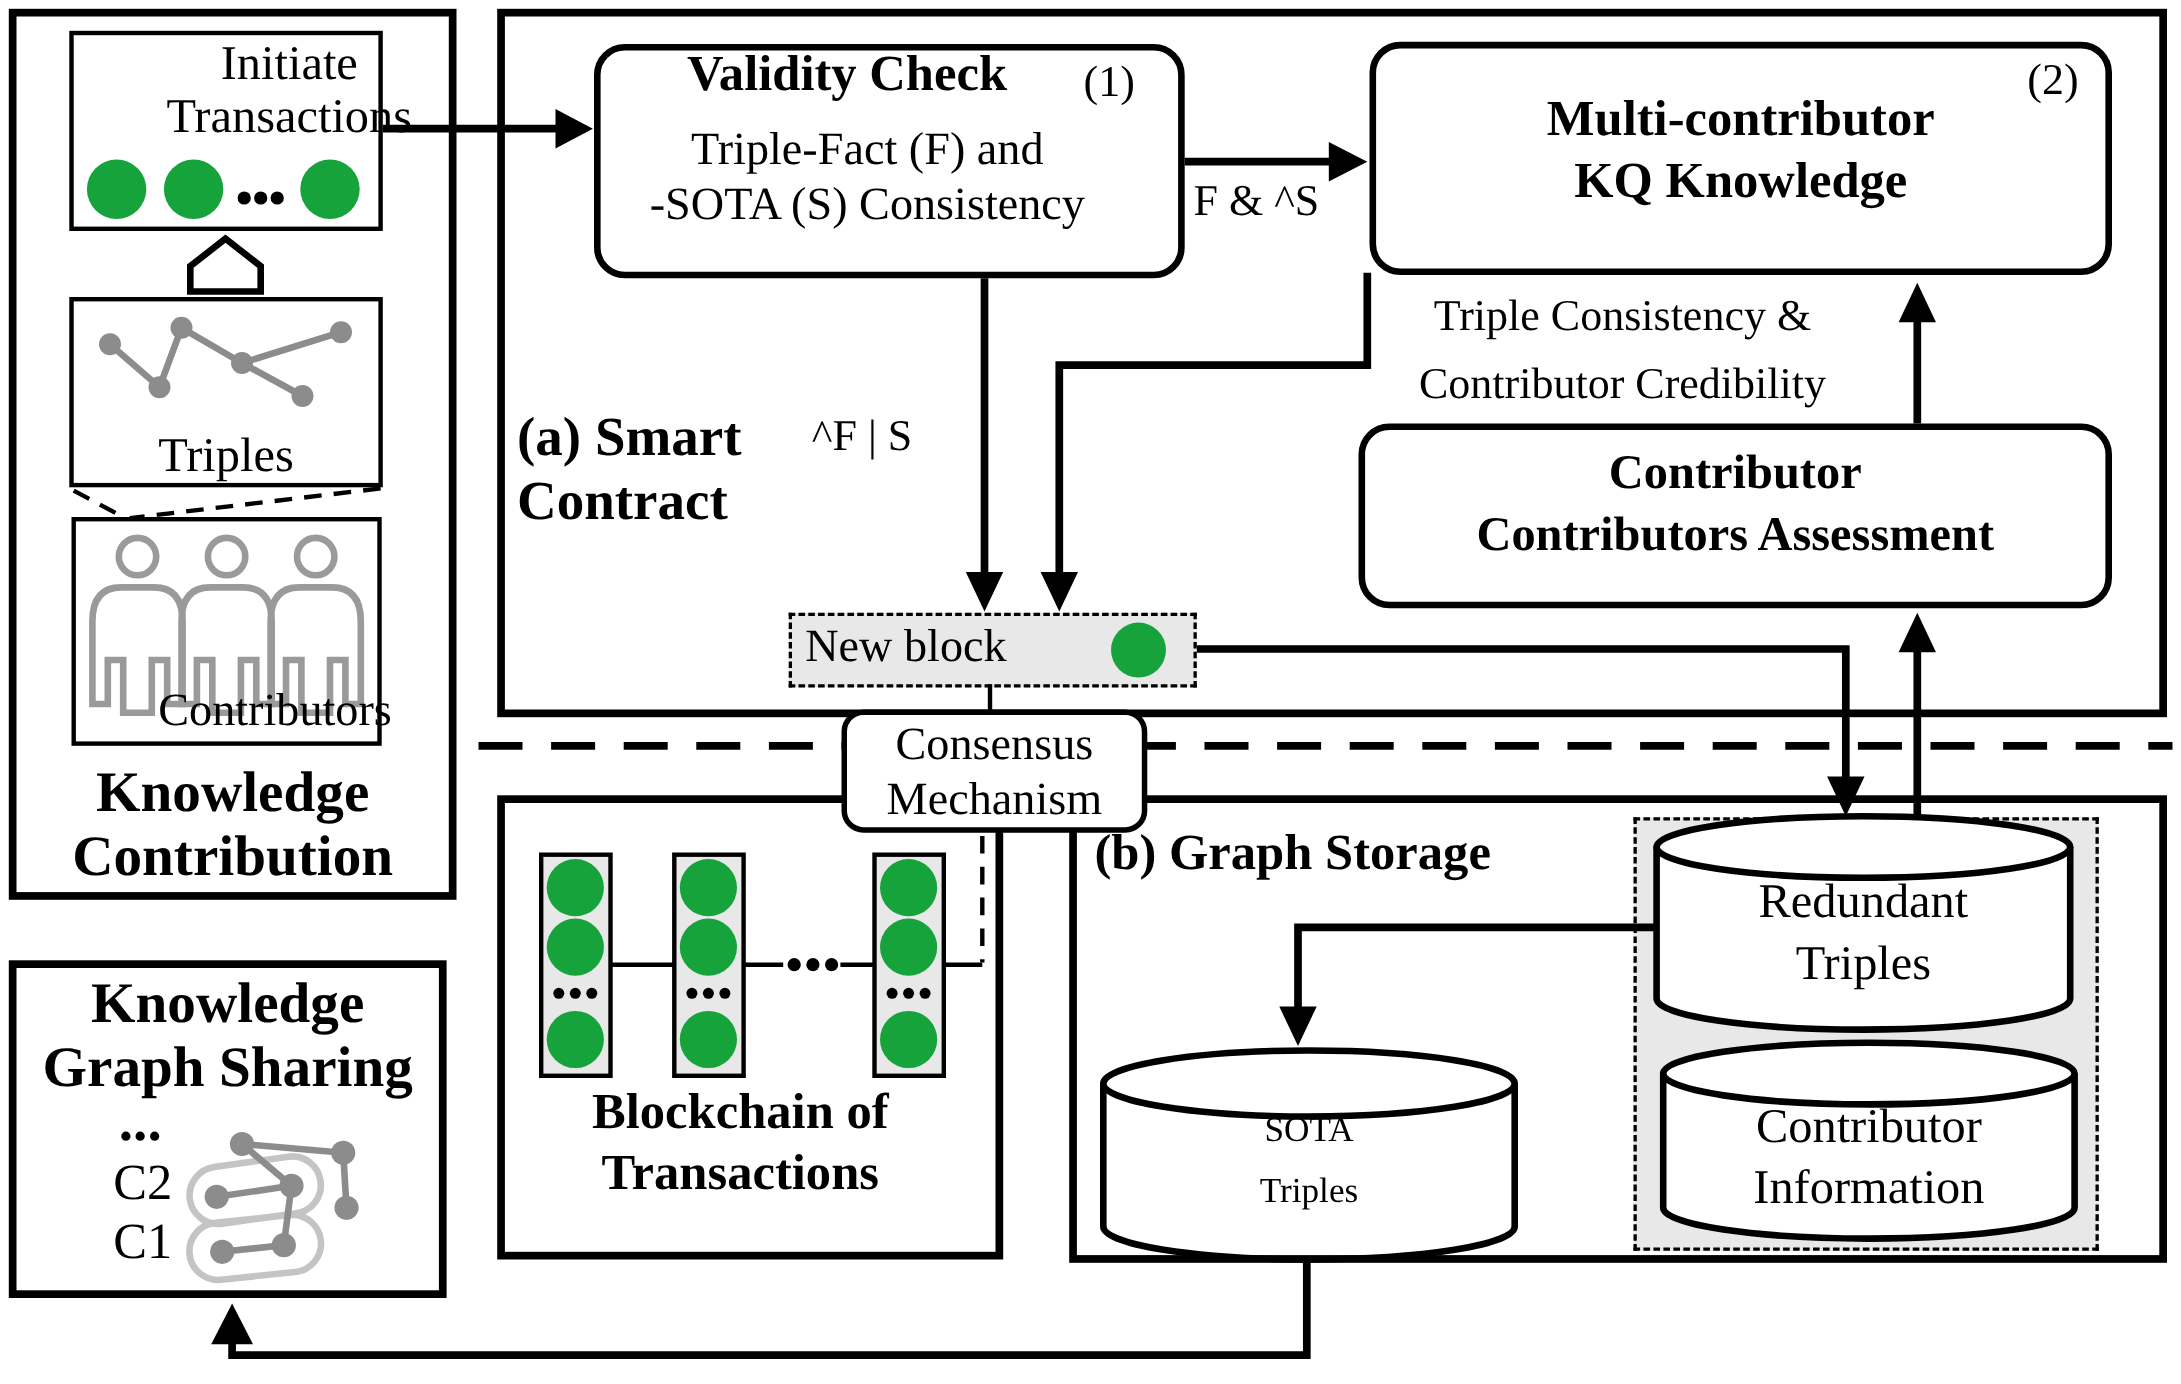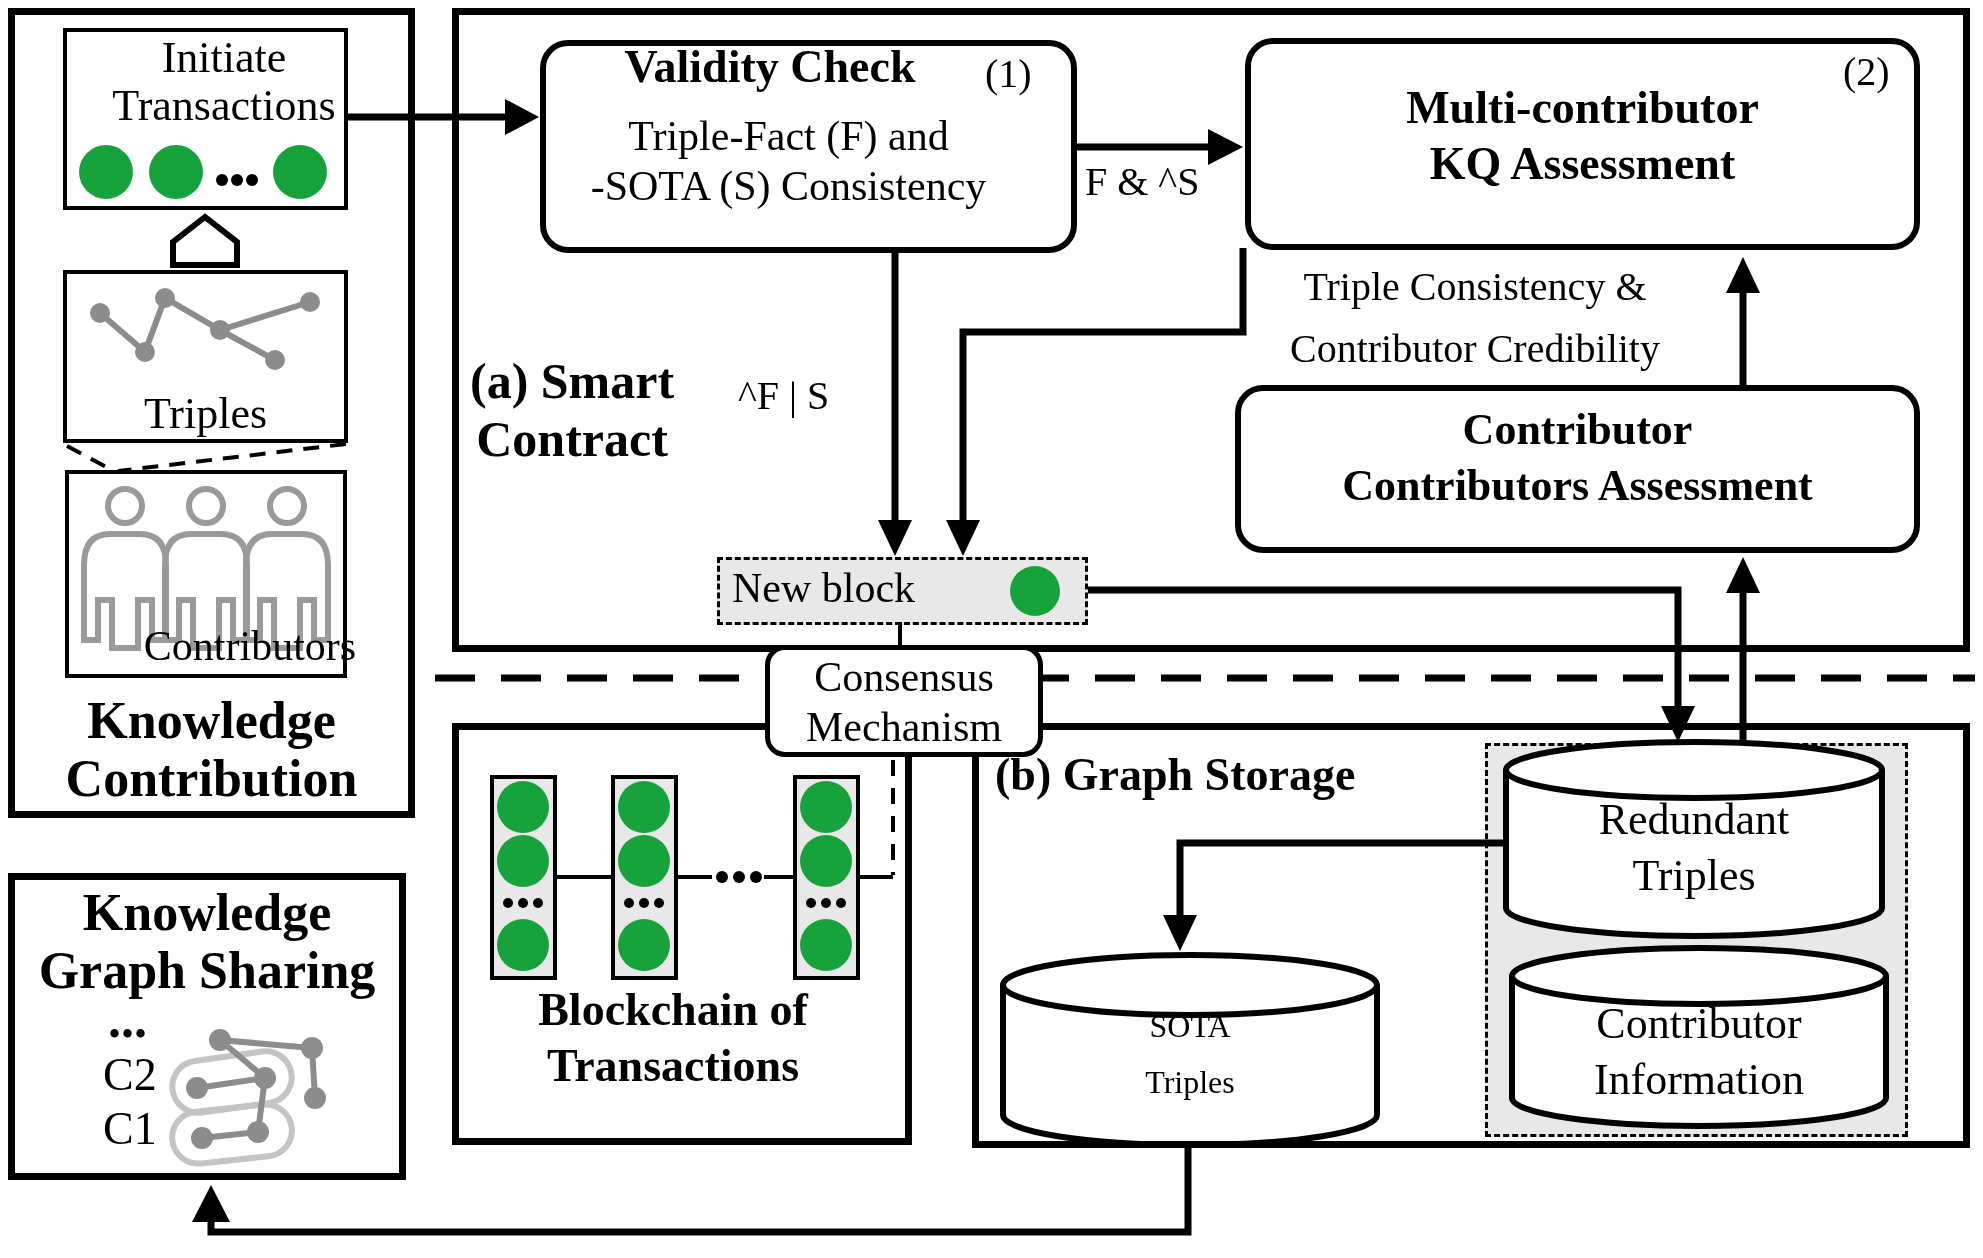--- a/index.html
+++ b/index.html
@@ -215,51 +215,51 @@
 
   <div class="ibox" style="left:63px;top:28px;width:285px;height:182px;z-index:5;"></div>
   <div class="ibox" style="left:63px;top:270px;width:285px;height:173px;z-index:5;"></div>
   <div class="ibox" style="left:65px;top:470px;width:282px;height:208px;z-index:5;"></div>
 
   <div class="rbox" style="left:540px;top:40px;width:537px;height:213px;z-index:5;"></div>
   <div class="rbox" style="left:1245px;top:38px;width:675px;height:212px;z-index:5;"></div>
   <div class="rbox" style="left:1235px;top:385px;width:685px;height:168px;z-index:5;"></div>
   <div class="consensus" style="left:765px;top:645px;width:278px;height:112px;"></div>
 
-  <div class="t c" style="left:63px;top:34px;width:322px;font-size:44px;line-height:48px;">
+  <div class="t c" style="left:63px;top:34px;width:322px;font-size:44px;line-height:48px;padding-left:39px;">
     <div>Initiate</div>
     <div>Transactions</div>
   </div>
   <div class="t c" style="left:63px;top:388px;width:285px;font-size:44px;">Triples</div>
   <div class="t c" style="left:65px;top:622px;width:282px;font-size:42px;margin-left:44px;">Contributors</div>
   <div class="t c b" style="left:8px;top:692px;width:407px;font-size:52px;line-height:58px;">
     <div>Knowledge</div>
     <div>Contribution</div>
   </div>
 
   <div class="t c b" style="left:8px;top:884px;width:398px;font-size:52px;line-height:58px;">
     <div>Knowledge</div>
     <div>Graph Sharing</div>
   </div>
   <div class="t b" style="left:108px;top:990px;font-size:52px;">...</div>
   <div class="t" style="left:103px;top:1048px;font-size:46px;">C2</div>
   <div class="t" style="left:103px;top:1102px;font-size:46px;">C1</div>
 
-  <div class="t b" style="left:470px;top:352px;font-size:50px;line-height:58px;text-align:center;">
+  <div class="t b" style="left:470px;top:368px;font-size:50px;line-height:58px;">
     <div>(a) Smart</div>
     <div>Contract</div>
   </div>
   <div class="t c b" style="left:560px;top:40px;width:420px;font-size:46px;">Validity Check</div>
   <div class="t" style="left:985px;top:50px;font-size:40px;">(1)</div>
   <div class="t c" style="left:560px;top:112px;width:457px;font-size:42px;">Triple-Fact (F) and</div>
   <div class="t c" style="left:560px;top:162px;width:457px;font-size:42px;">-SOTA (S) Consistency</div>
 
   <div class="t c b" style="left:1245px;top:80px;width:675px;font-size:46px;line-height:56px;">
     <div>Multi-contributor</div>
-    <div>KQ Assessment</div>
+    <div>KQ Knowledge</div>
   </div>
   <div class="t" style="left:1843px;top:48px;font-size:40px;">(2)</div>
 
   <div class="t" style="left:1085px;top:158px;font-size:40px;">F &amp; ^S</div>
   <div class="t" style="left:738px;top:372px;font-size:40px;">^F | S</div>
 
   <div class="t c" style="left:1255px;top:256px;width:440px;font-size:40px;line-height:62px;">
     <div>Triple Consistency &amp;</div>
     <div>Contributor Credibility</div>
   </div>

